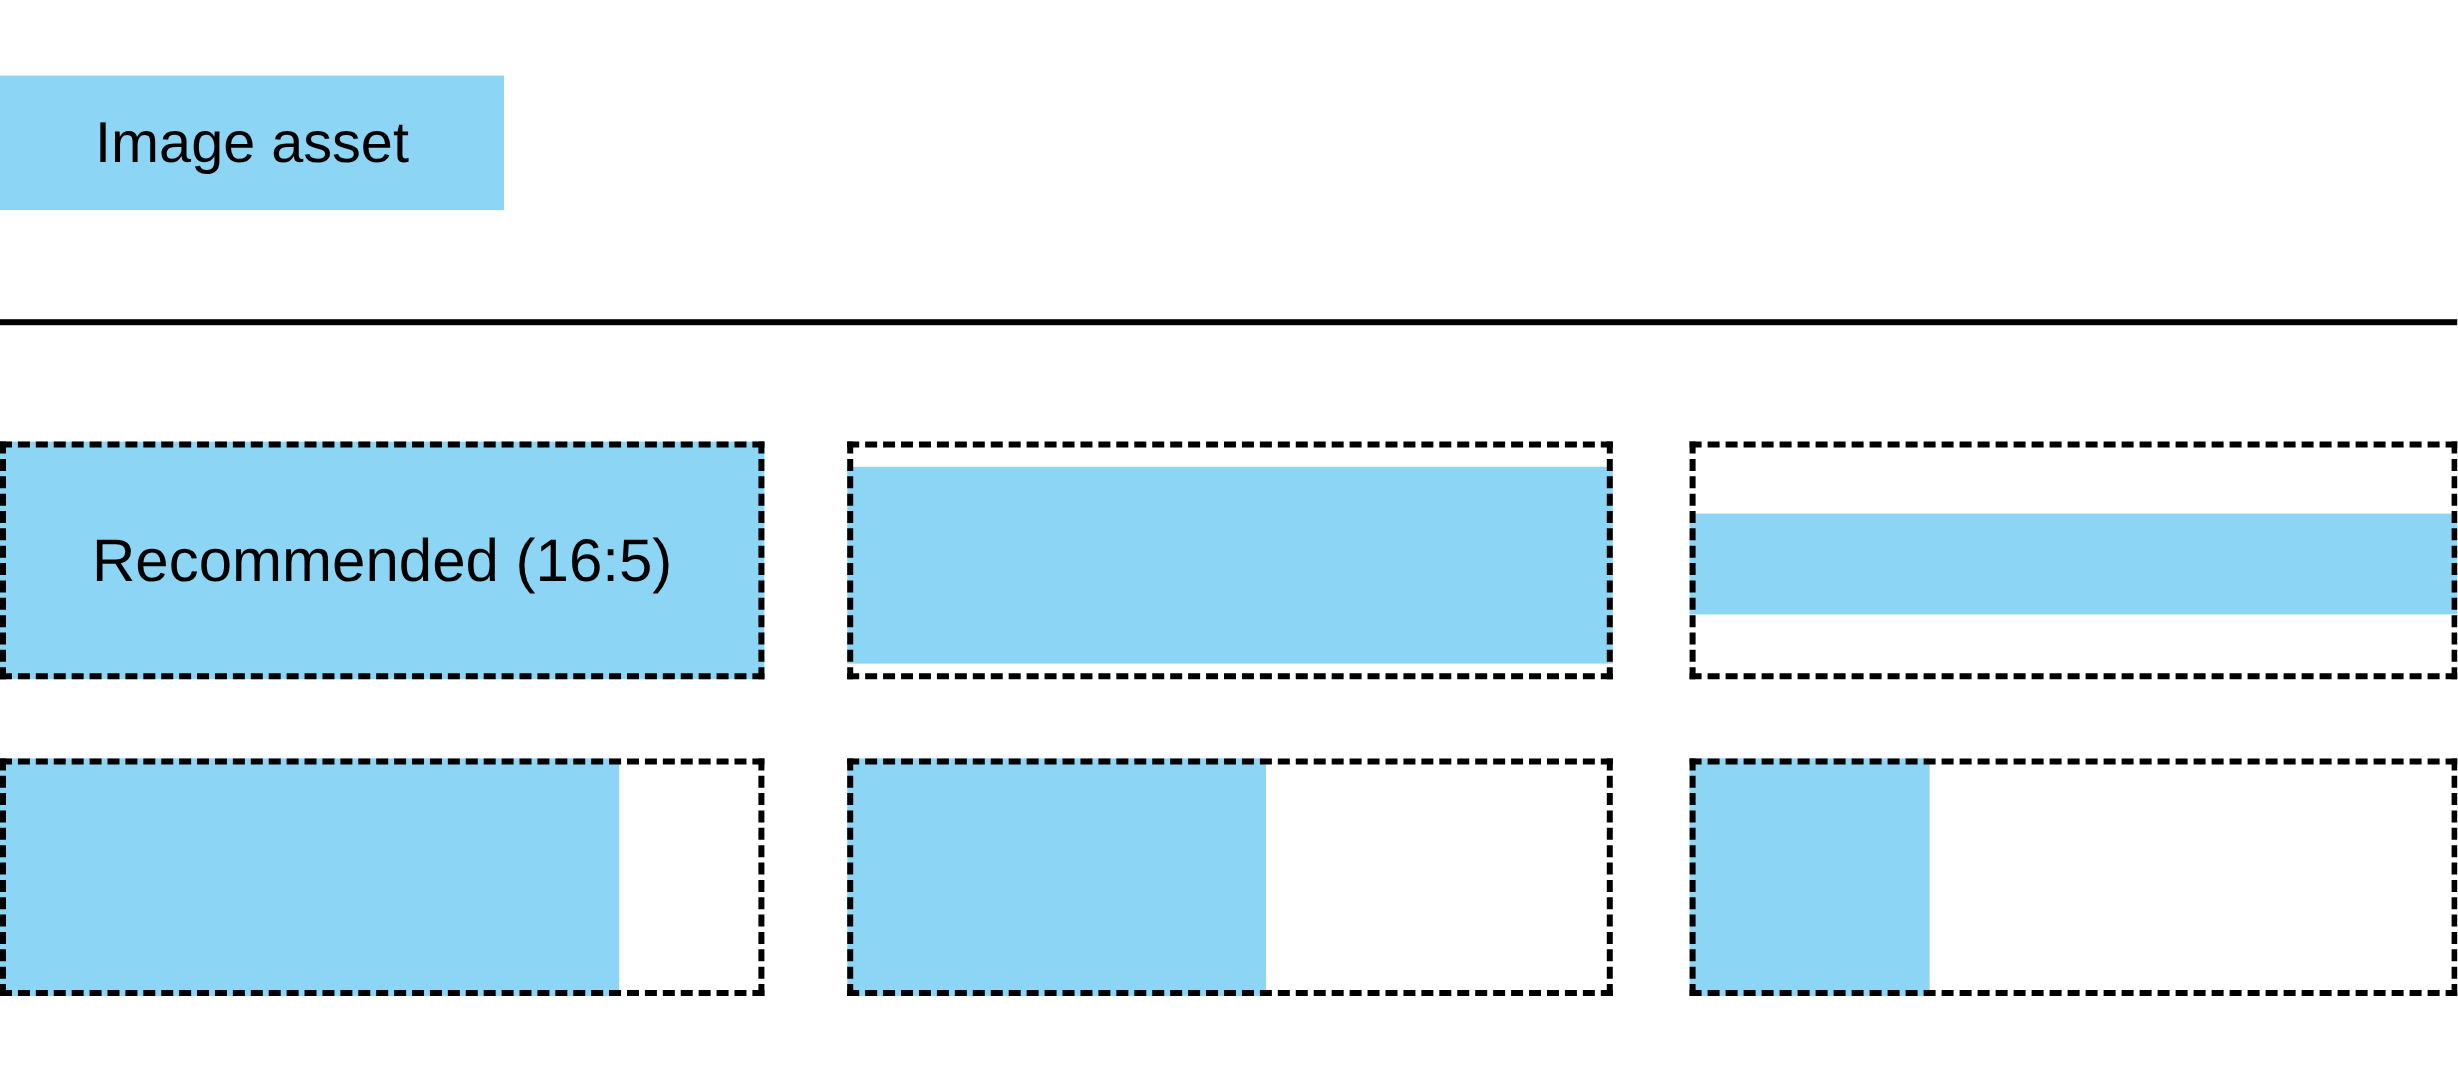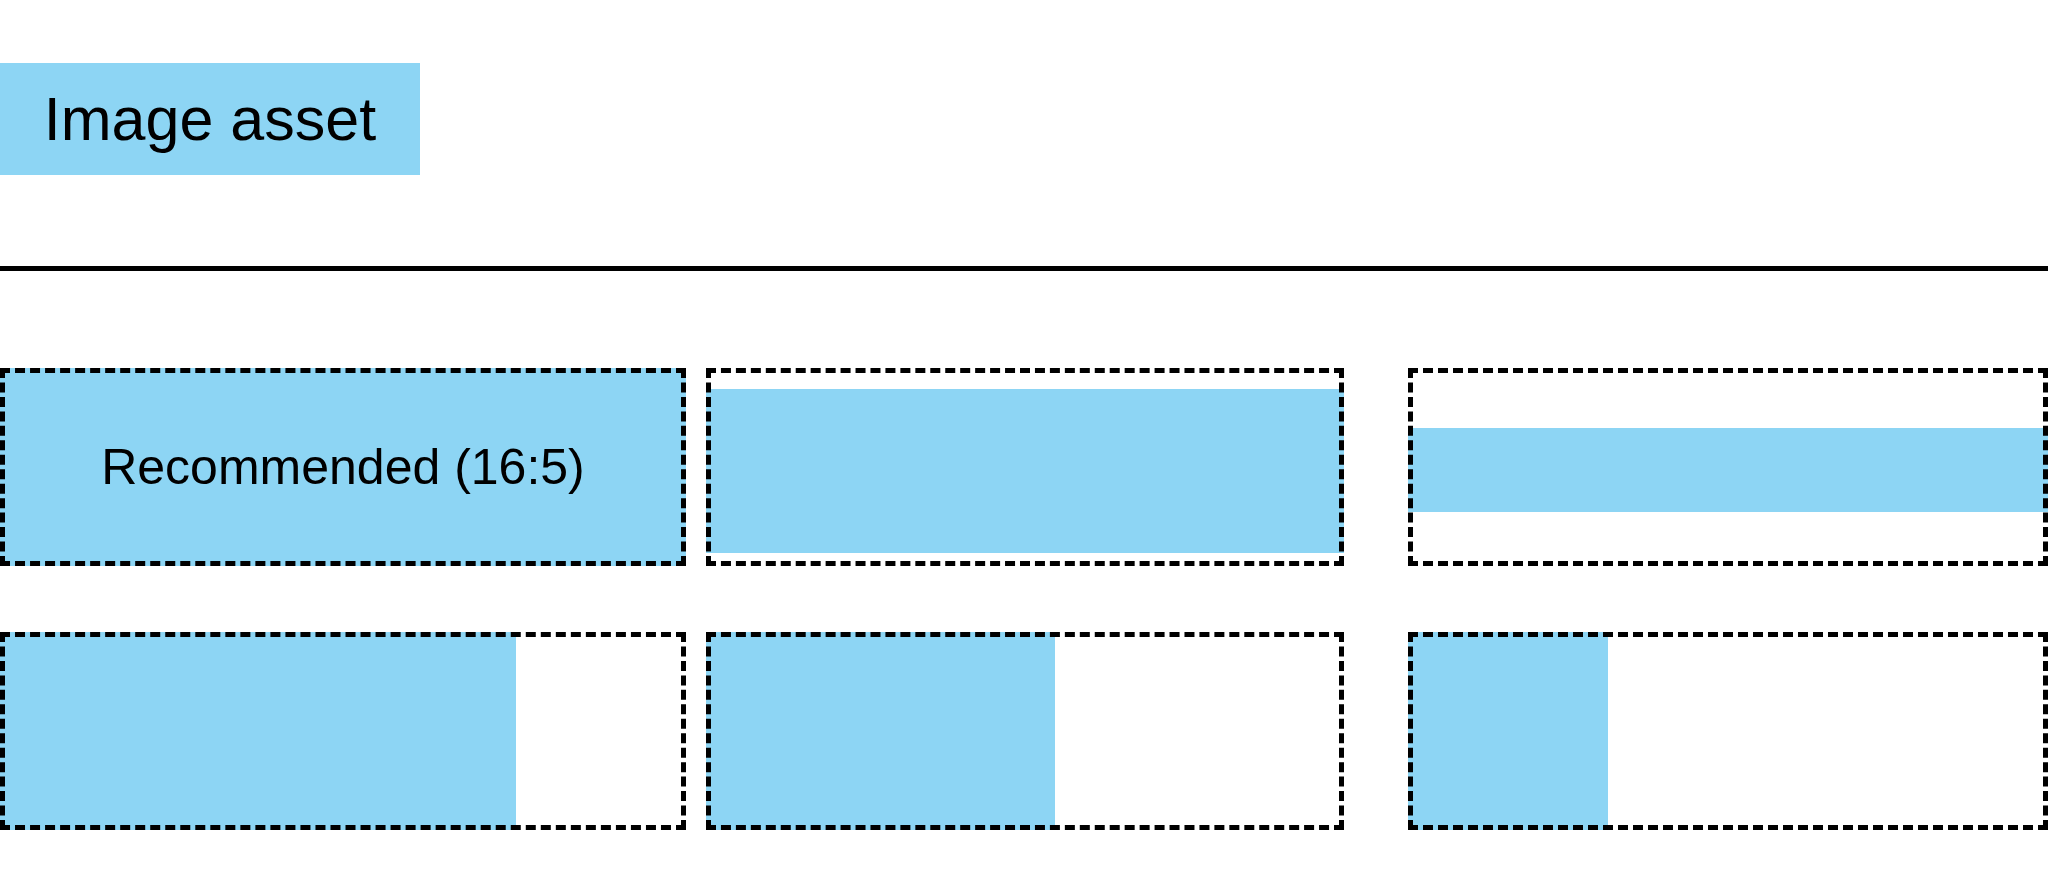--- a/index.html
+++ b/index.html
@@ -17,21 +17,21 @@
     color: #000;
   }
 
   
   .legend-swatch {
     position: absolute;
     left: 0; top: 63px;
     width: 420px; height: 112px;
     background: var(--asset-blue, #8dd5f4);
     display: flex; align-items: center; justify-content: center;
-    font-size: 61px;
+    font-size: 48px;
     letter-spacing: 0px;
   }
   .legend-dashed {
     position: absolute;
     left: 456px; top: 63px;
     width: 906px; height: 112px;
     box-sizing: border-box;
     border: 5px dashed var(--outline-black, #000);
     display: flex; align-items: center; justify-content: center;
     font-size: 50px;
@@ -46,21 +46,21 @@
   }
 
   
   .demo-box {
     position: absolute;
     height: 198px;
     box-sizing: border-box;
   }
   .row1 { top: 368px; }
   .row2 { top: 632px; }
-  .col1 { left: 0;      width: 686px; padding-left: 48px; }
+  .col1 { left: 0;      width: 637px; padding-left: 48px; }
   .col2 { left: 706px;  width: 638px; }
   .col3 { left: 1408px; width: 640px; }
 
   .dashed-outline {
     position: absolute;
     inset: 0;
     box-sizing: border-box;
     border: 5px dashed var(--outline-black, #000);
     z-index: 2;
     pointer-events: none;

